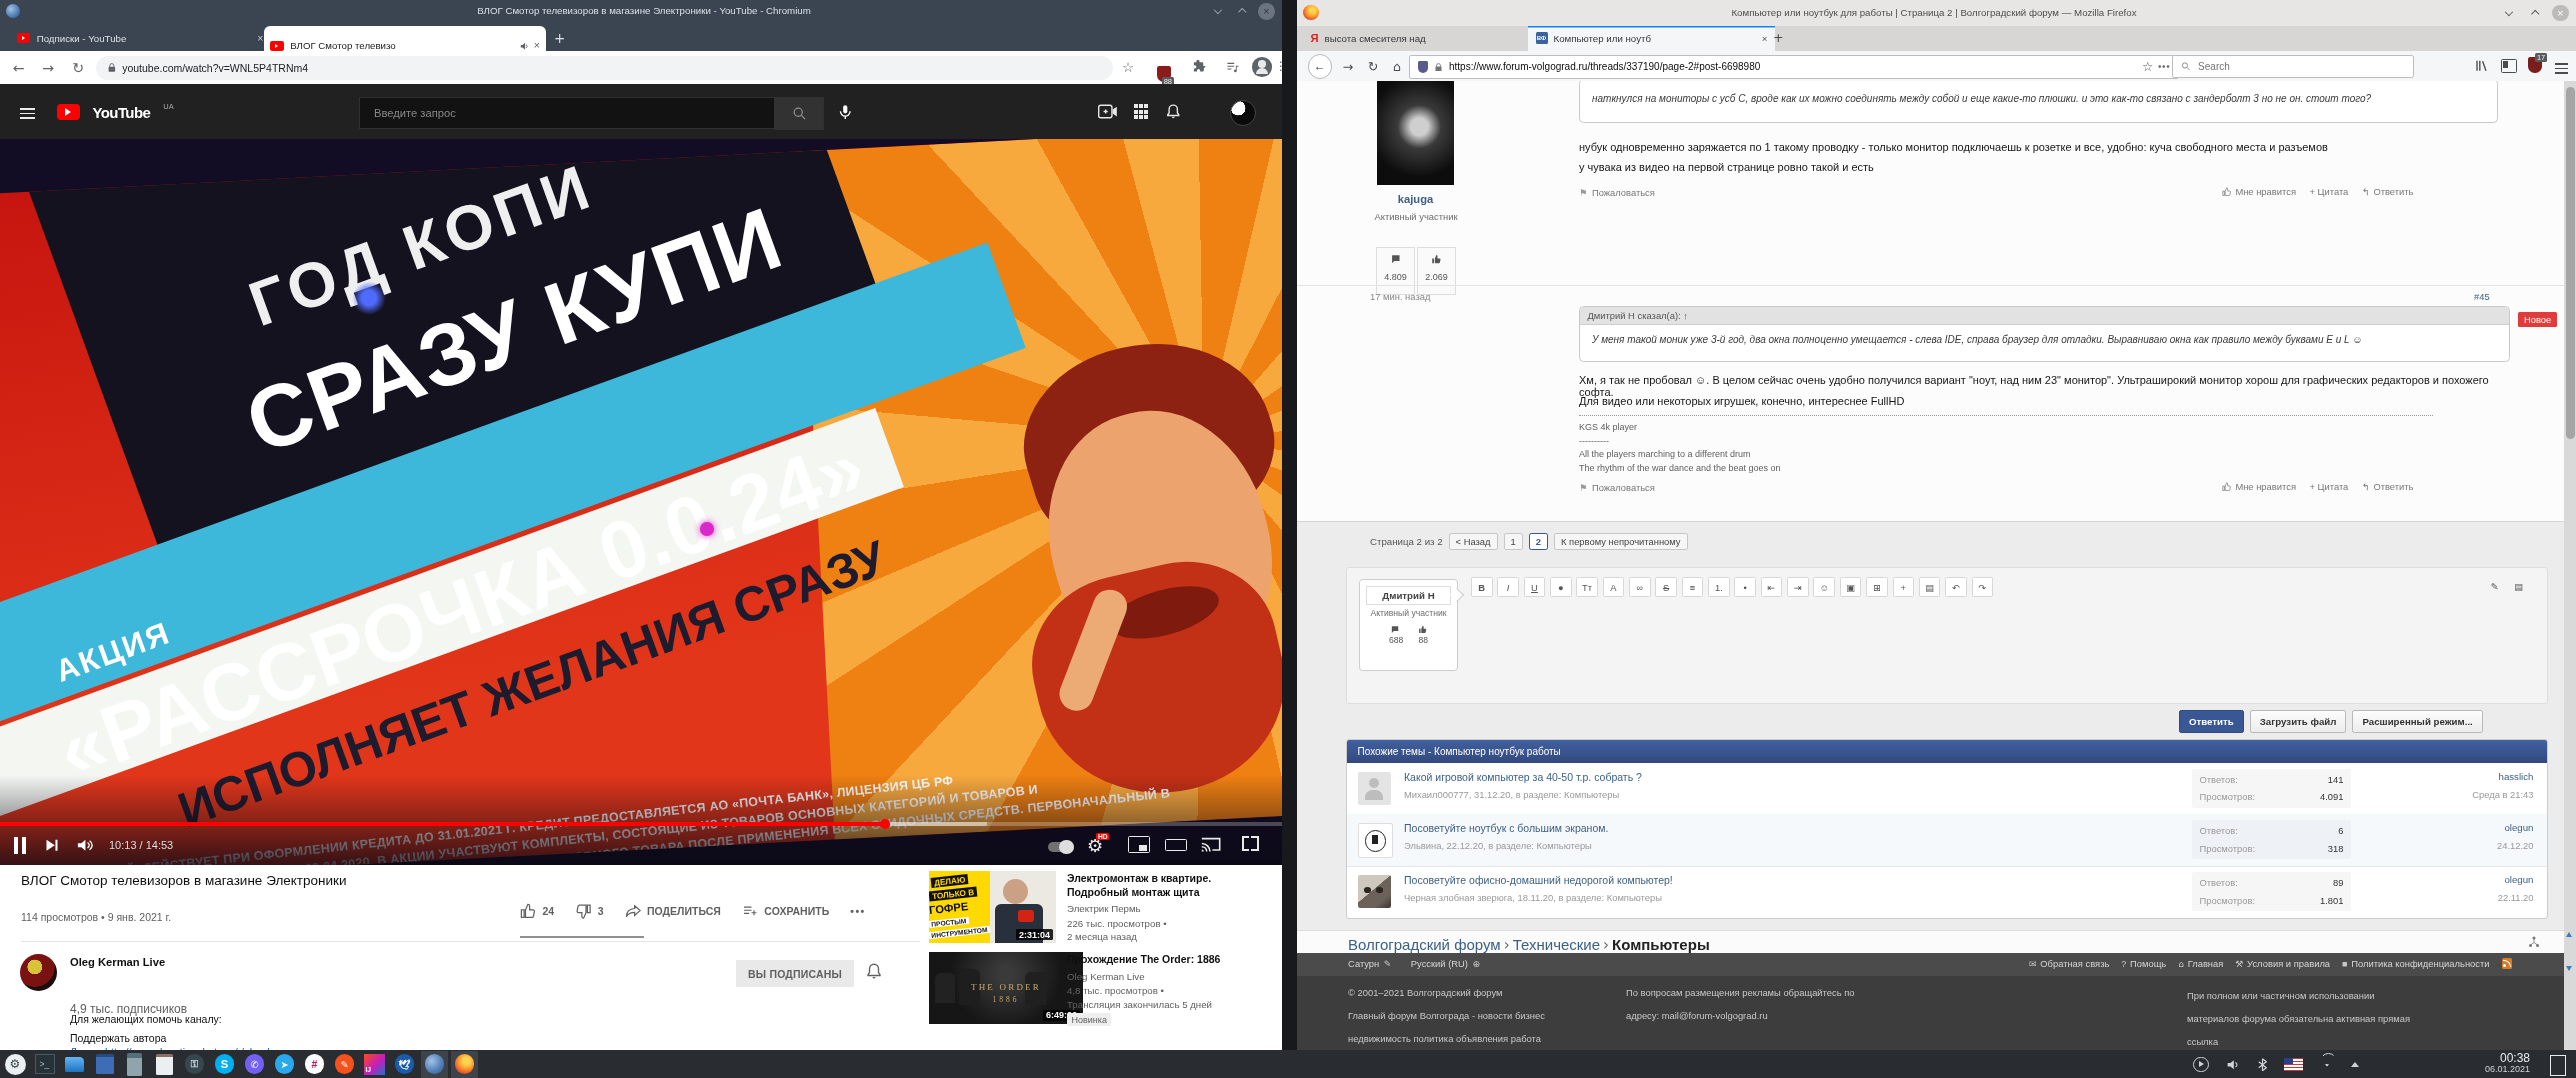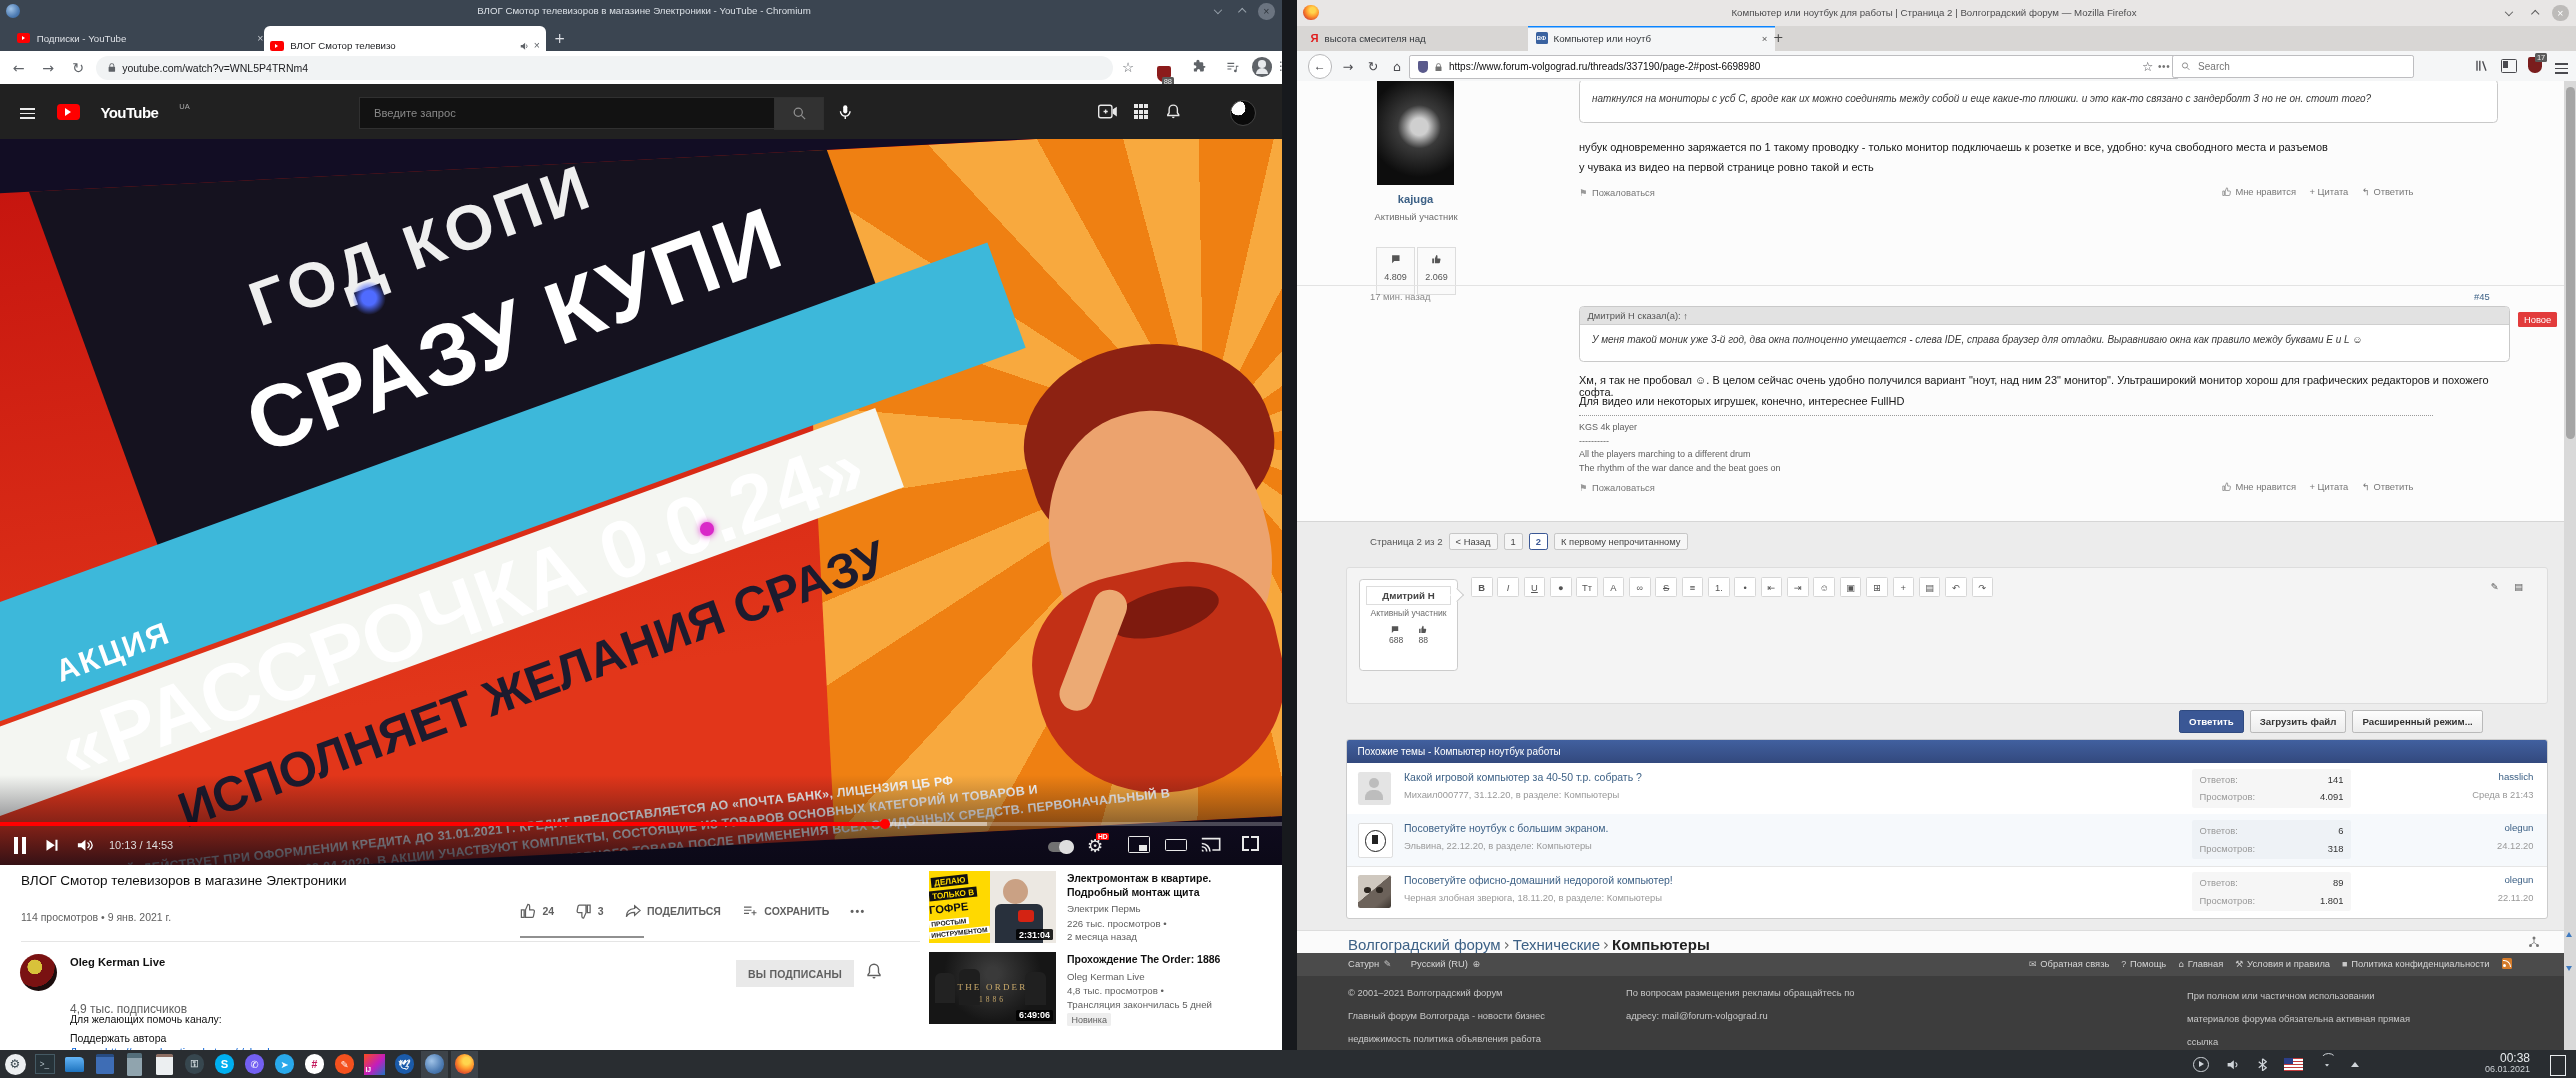--- a/index.html
+++ b/index.html
@@ -138,21 +138,21 @@
       </div>
       <span class="a g" style="left:1275px;top:7.5px;color:#5f6368;font-size:12px;">⋮</span>
     </div>
 
     <div class="a yt-head">
       <div class="a burger" style="left:19.5px;top:21px;">
           <span></span>
           <span></span>
           <span></span>
         </div>
-      <div class="a f" style="left:57px;top:19.5px;gap:21px;">
+      <div class="a f" style="left:57px;top:19.5px;gap:13px;">
         <span class="ytlogo-badge"></span>
         <span style="color:#fff;font-weight:bold;font-size:15px;letter-spacing:-0.6px;">YouTube</span>
         <sup style="color:#aaa;font-size:7.5px;top:-6px;position:relative;">UA</sup>
       </div>
       <div class="a yt-search">
         <input placeholder="Введите запрос" style="">
       </div>
       <div class="a yt-sbtn">
         <svg width="15" height="15" viewBox="0 0 24 24">
             <circle cx="10" cy="10" r="6.5" stroke="#909090" stroke-width="2" fill="none"></circle>
@@ -324,21 +324,21 @@
           <div class="a" style="left:0px;top:48px;background:#fff;color:#111;font-weight:bold;font-size:6.7px;padding:0 2.2px;transform:rotate(-6deg);"><span>ПРОСТЫМ</span></div>
           <div class="a" style="left:0px;top:58px;background:#fff;color:#111;font-weight:bold;font-size:6.7px;padding:0 2.2px;transform:rotate(-6deg);"><span>ИНСТРУМЕНТОМ</span></div>
           <span class="dur">2:31:04</span>
         </div>
         <div class="a sgtitle" style="left:138px;top:0;width:202px;"><span>Электромонтаж в квартире. Подробный монтаж щита</span></div>
         <div class="a sgmeta" style="left:138px;top:31px;">Электрик Пермь</div>
         <div class="a sgmeta" style="left:138px;top:46px;">226 тыс. просмотров •</div>
         <div class="a sgmeta" style="left:138px;top:59px;">2 месяца назад</div>
       </div>
       <div class="a" style="left:929px;top:86px;width:344px;height:90px;">
-        <div class="a" style="left:0;top:0;width:127px;height:72px;background:radial-gradient(circle at 50% 30%,#3a3a3a 0 8%,#161616 60%);overflow:hidden;">
+        <div class="a" style="left:0;top:0;width:127px;height:72px;background:radial-gradient(circle at 50% 30%,#3a3a3a 0 8%,#161616 60%);overflow:hidden;padding-left:27px;">
           <div class="a" style="left:6px;top:21px;width:19.5px;height:30px;background:#222;border-radius:6px 6px 0 0;"></div>
           <div class="a" style="left:30px;top:16.5px;width:21px;height:36px;background:#1e1e1e;border-radius:6px 6px 0 0;"></div>
           <div class="a" style="left:96px;top:19.5px;width:21px;height:33px;background:#202020;border-radius:6px 6px 0 0;"></div>
           <div class="a" style="left:0;top:30px;width:100%;text-align:center;color:#c9a96a;font-family:'Liberation Serif',serif;font-size:9px;letter-spacing:2.2px;"><span>THE ORDER</span></div>
           <div class="a" style="left:0;top:43px;width:100%;text-align:center;color:#c9a96a;font-family:'Liberation Serif',serif;font-size:7.5px;letter-spacing:3px;"><span>1886</span></div>
           <span class="dur">6:49:06</span>
         </div>
         <div class="a sgtitle" style="left:138px;top:0;width:202px;"><span>Прохождение The Order: 1886</span></div>
         <div class="a sgmeta" style="left:138px;top:18px;">Oleg Kerman Live</div>
         <div class="a sgmeta" style="left:138px;top:32px;">4,8 тыс. просмотров •</div>

